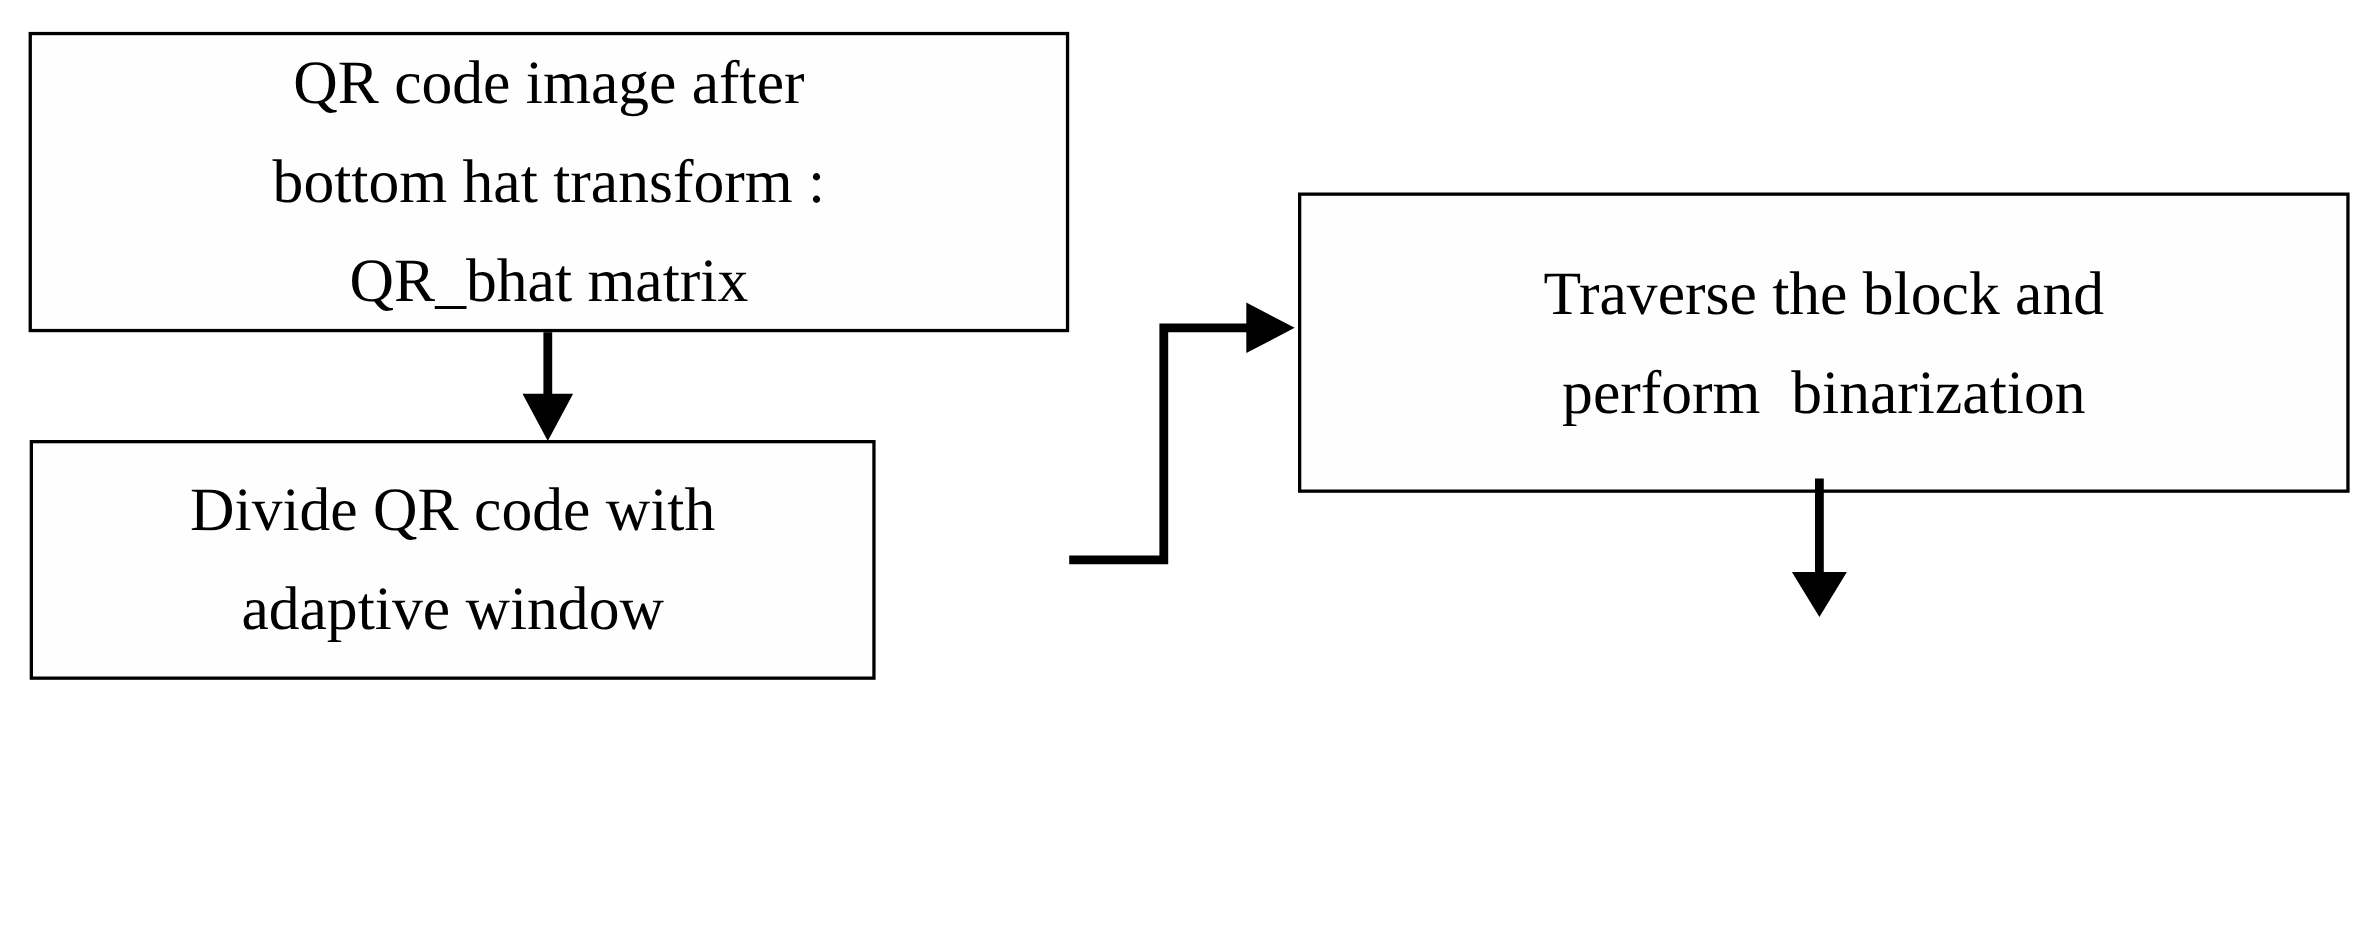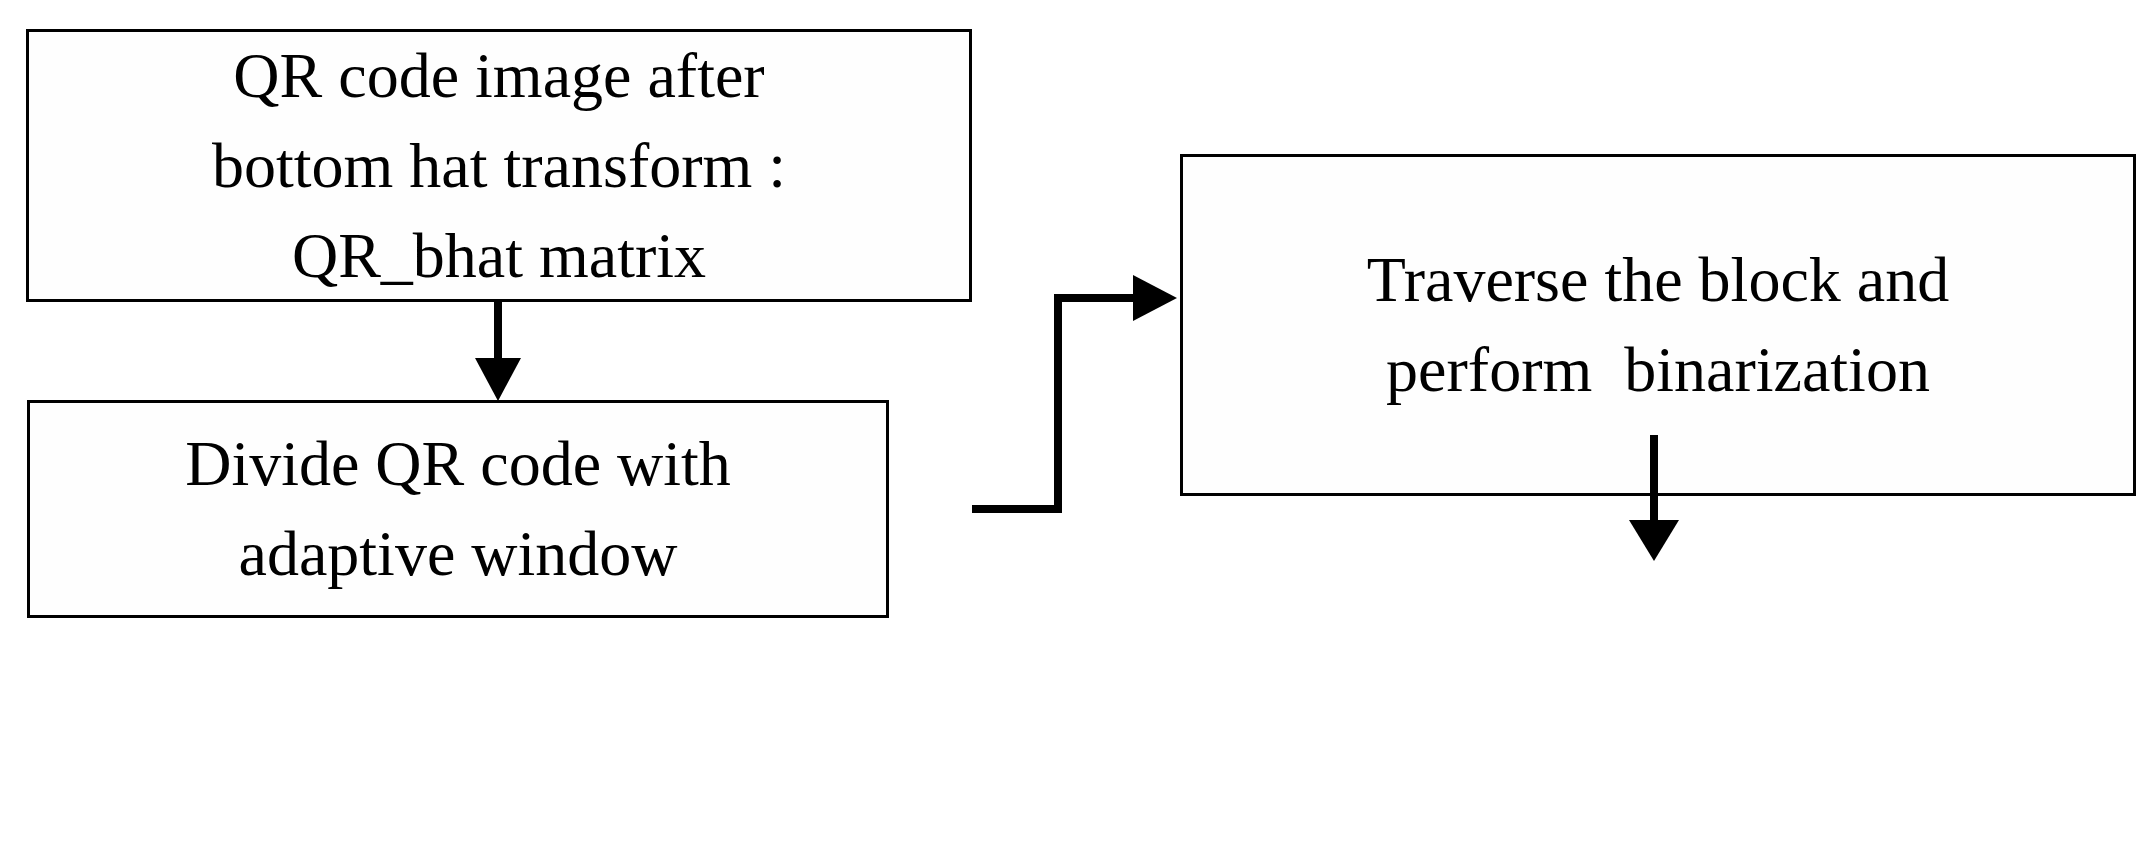--- a/index.html
+++ b/index.html
@@ -23,27 +23,27 @@
     background: #fefefe;
     display: flex;
     align-items: center;
     justify-content: center;
     text-align: center;
   }
   .node .label {
     display: block;
     width: 100%;
     white-space: pre-wrap;
-    font-size: 64px;
+    font-size: 56px;
     line-height: 90px;
     letter-spacing: 0px;
   }
   #node-bhat        { left: 26px;   top: 29px;  width: 946px; height: 273px; }
-  #node-divide      { left: 27px;   top: 400px; width: 862px; height: 218px; }
-  #node-traverse    { left: 1180px; top: 154px; width: 956px; height: 342px; }
+  #node-divide      { left: 27px;   top: 400px; width: 769px; height: 218px; }
+  #node-traverse    { left: 1180px; top: 175px; width: 956px; height: 273px; }
   #node-reconstruct { left: 1181px; top: 562px; width: 955px; height: 274px; }
 
   .connector-layer {
     position: absolute;
     left: 0;
     top: 0;
     width: 2151px;
     height: 858px;
     pointer-events: none;
   }

